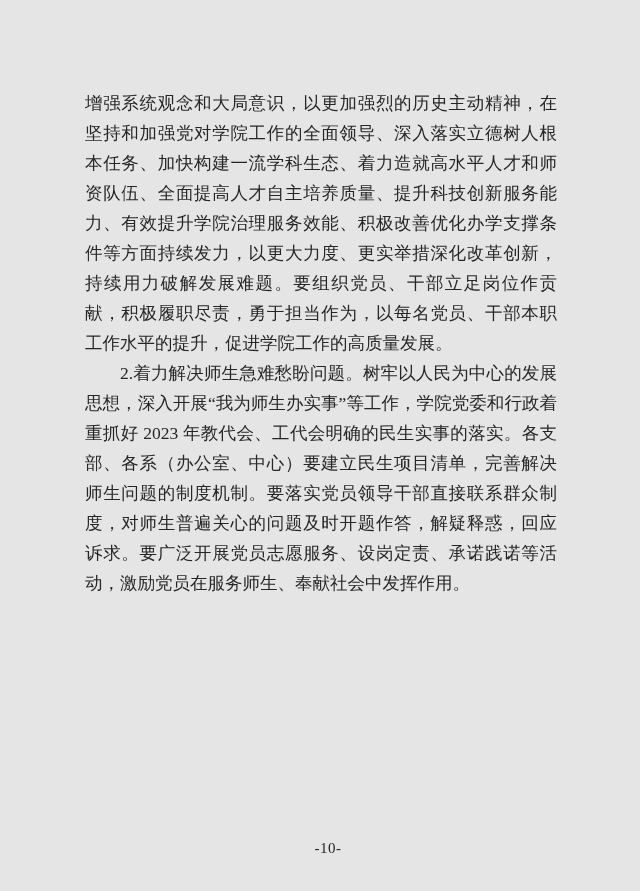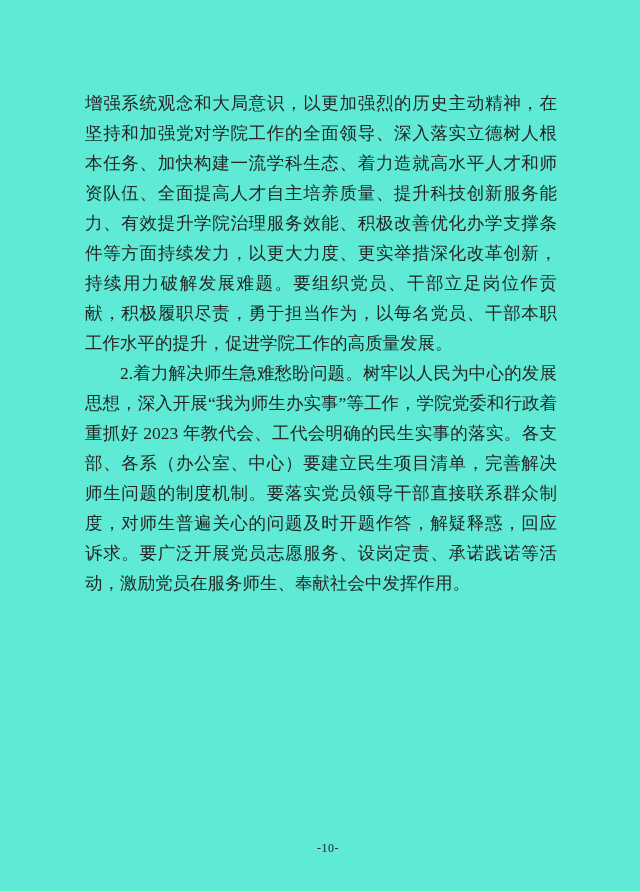--- a/index.html
+++ b/index.html
@@ -4,21 +4,21 @@
 <style>
   html, body {
     margin: 0;
     padding: 0;
     background: #ffffff;
   }
   .page {
     position: relative;
     width: 640px;
     height: 891px;
-    background: #5eead4;
+    background: #e5e5e5;
     overflow: hidden;
     font-family: "Liberation Serif", "DejaVu Serif", serif;
   }
   .text-block {
     position: absolute;
     left: 85px;
     top: 88px;
     width: 472px;
     color: #262626;
   }
@@ -35,21 +35,21 @@
     text-indent: 2em;
     font-family: Liberation Serif, serif;
   }
   .footer {
     position: absolute;
     left: 16px;
     right: 0;
     bottom: 34px;
     text-align: center;
     color: #1d1d1d;
-    font-size: 12px;
+    font-size: 15px;
     line-height: 18px;
     letter-spacing: 0.5px;
   }
 </style>
 </head>
 <body>
 
 <div class="page">
   <div class="text-block">
     <p class="para">增强系统观念和大局意识，以更加强烈的历史主动精神，在坚持和加强党对学院工作的全面领导、深入落实立德树人根本任务、加快构建一流学科生态、着力造就高水平人才和师资队伍、全面提高人才自主培养质量、提升科技创新服务能力、有效提升学院治理服务效能、积极改善优化办学支撑条件等方面持续发力，以更大力度、更实举措深化改革创新，持续用力破解发展难题。要组织党员、干部立足岗位作贡献，积极履职尽责，勇于担当作为，以每名党员、干部本职工作水平的提升，促进学院工作的高质量发展。</p>

